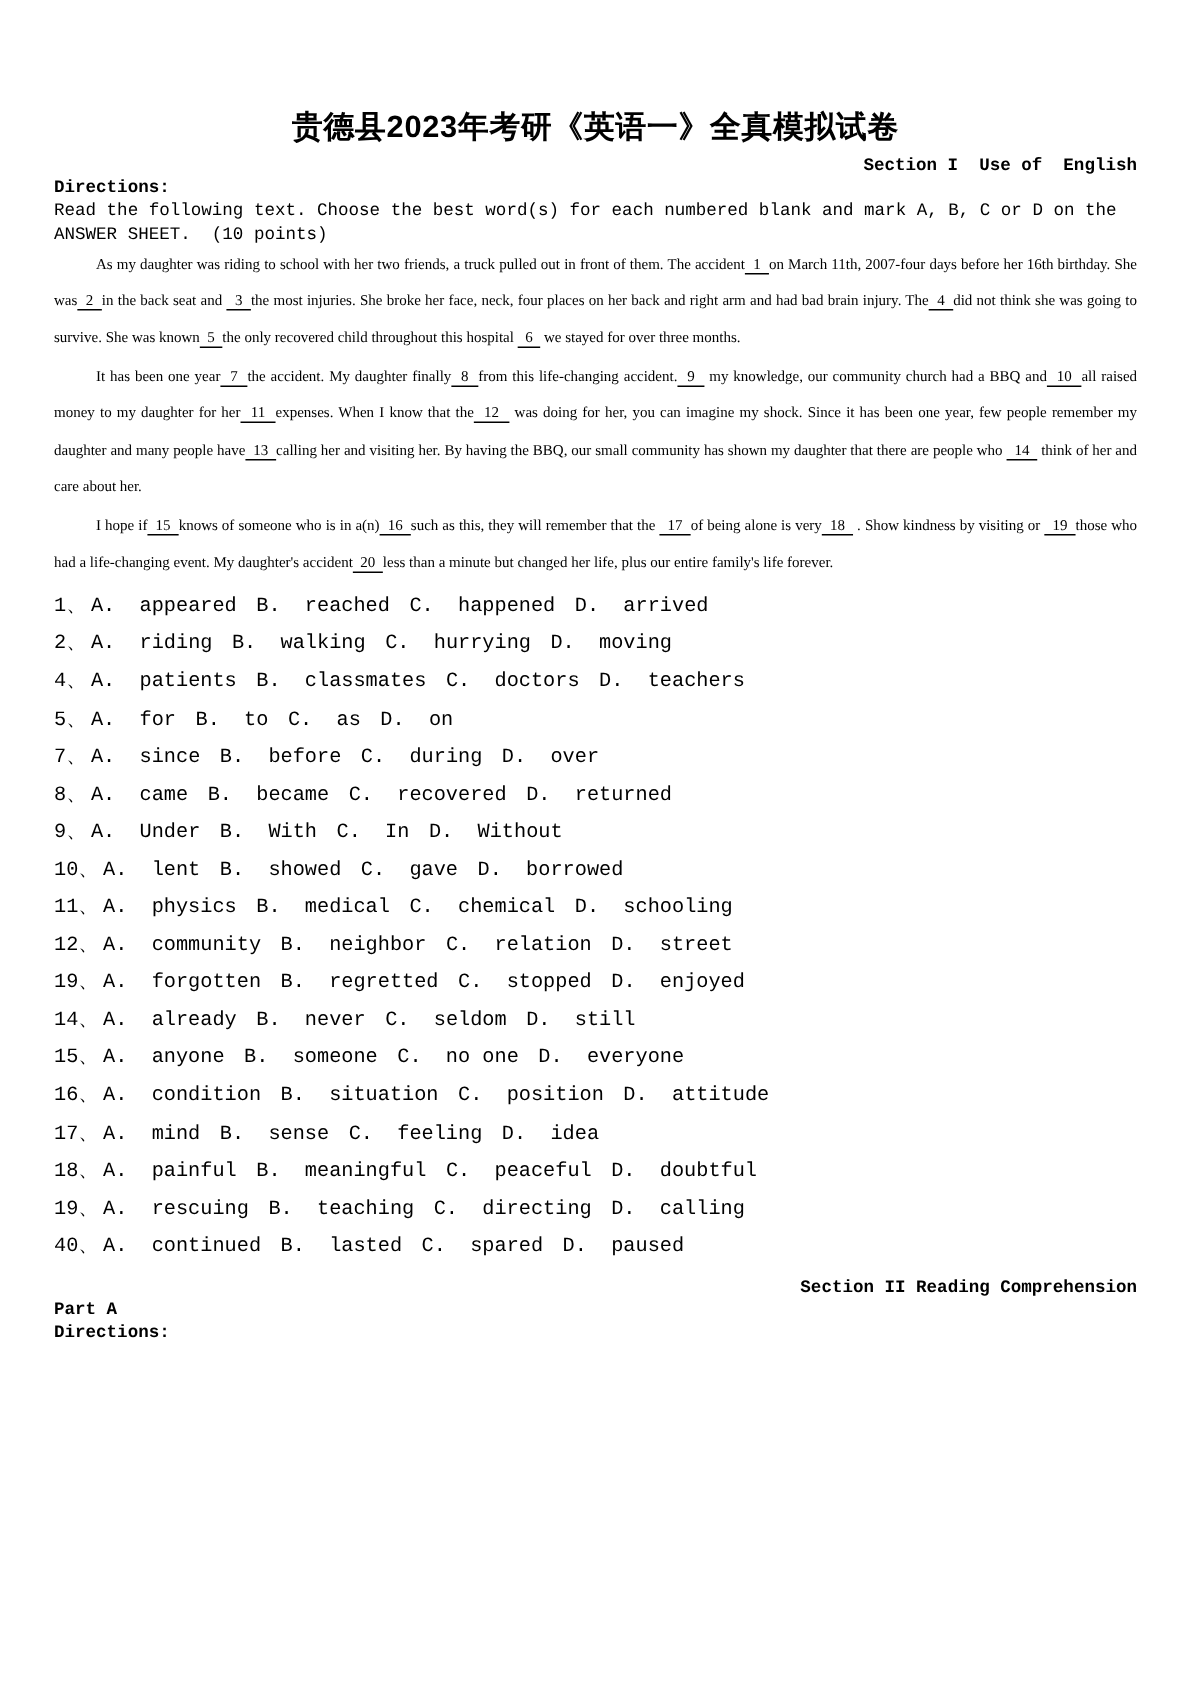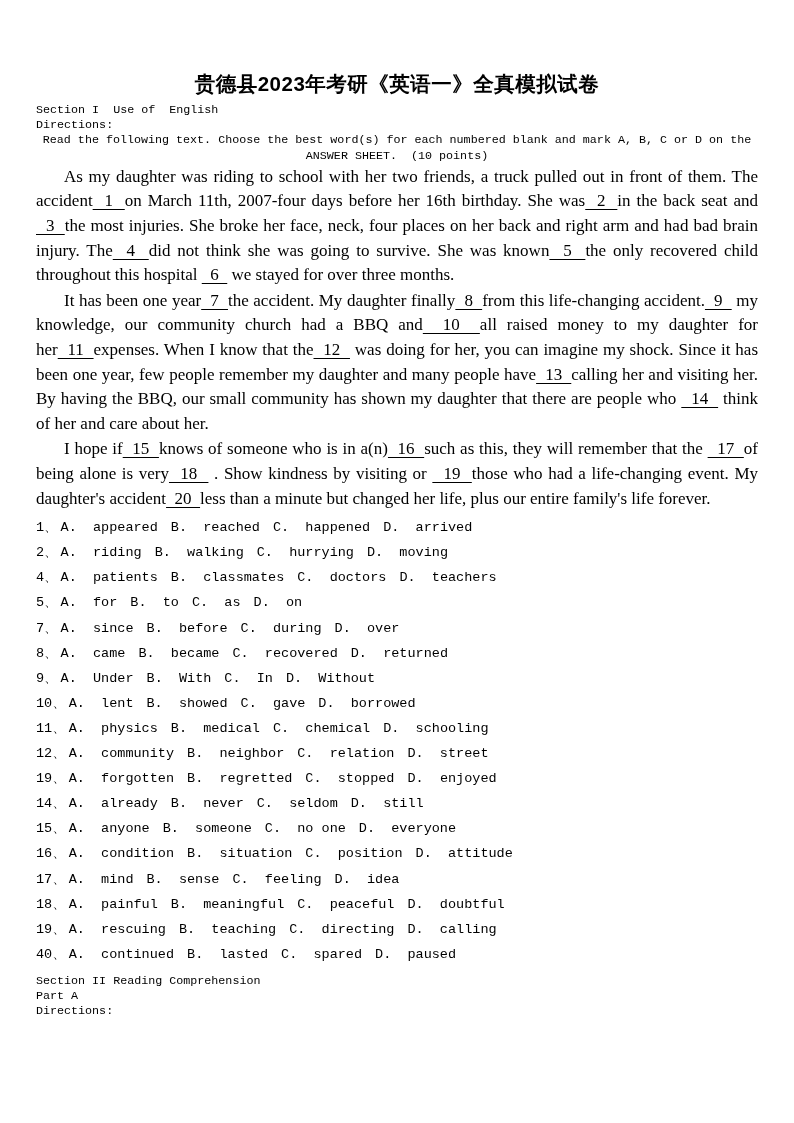--- a/index.html
+++ b/index.html
@@ -22,31 +22,31 @@
     margin: 0 0 4px 0;
     letter-spacing: 0.5px;
   }
   .mono {
     font-family: "Liberation Mono", "DejaVu Sans Mono", monospace;
     font-size: 11.7px;
     line-height: 15.3px;
   }
   .section-heading {
     font-family: "Liberation Mono", "DejaVu Sans Mono", monospace;
-    font-weight: normal;
+    font-weight: bold;
     font-size: 11.7px;
     line-height: 16px;
-    text-align: left;
+    text-align: right;
     white-space: pre;
   }
-  .bold { font-weight: normal; }
-  .dir-text { white-space: pre-wrap; text-align: center; }
+  .bold { font-weight: bold; }
+  .dir-text { white-space: pre-wrap; }
   .body-text p {
     font-family: "Liberation Serif", "DejaVu Serif", serif;
-    font-size: 17px;
+    font-size: 10px;
     line-height: 24.6px;
     text-align: justify;
     text-indent: 28px;
     margin: 1px 0 0 0;
   }
   .blank {
     text-decoration: underline;
     text-underline-offset: 3px;
   }
   .question-list { margin-top: 4px; }

